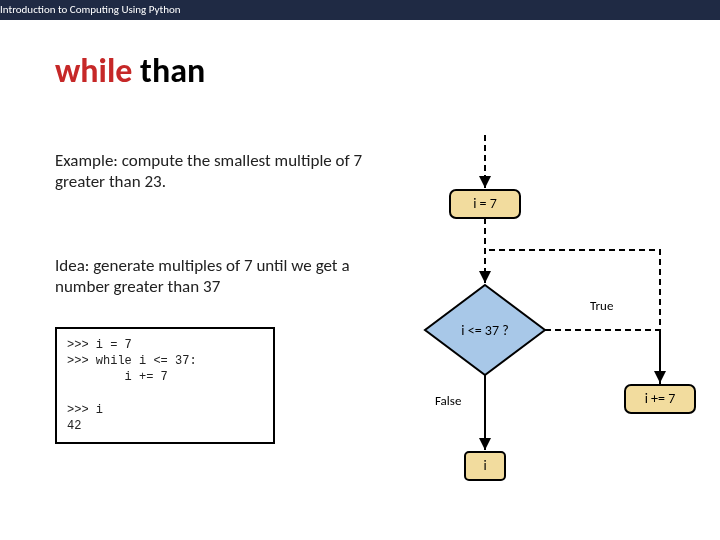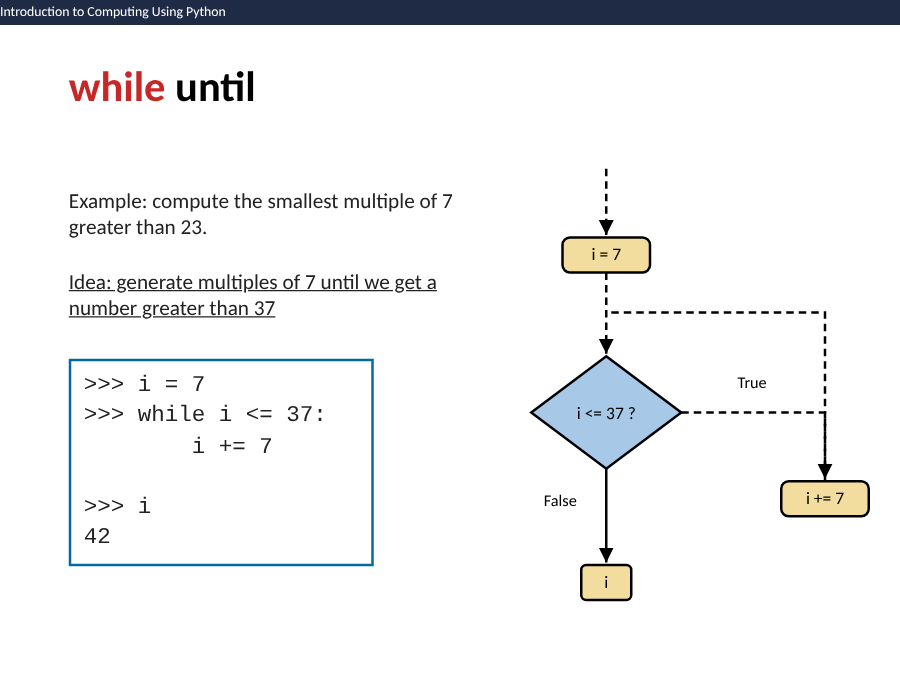--- a/index.html
+++ b/index.html
@@ -28,30 +28,30 @@
   .title .w2 { color: #000; }
   .left-col {
     position: absolute;
     left: 55px;
     top: 150px;
     width: 310px;
     font-size: 17px;
     color: #222;
     line-height: 1.25;
   }
-  .para2 { margin-top: 22px; text-decoration: underline; }
+  .para2 { margin-top: 62px; }
   .code-box {
     margin-top: 30px;
-    border: 2px solid #0369a1;
+    border: 2px solid #000000;
     padding: 8px 10px;
     font-family: "Courier New", monospace;
-    font-size: 18px;
+    font-size: 12px;
     line-height: 1.35;
     white-space: pre;
-    width: 244px;
+    width: 220px;
   }
   svg.flow {
     position: absolute;
     left: 380px;
     top: 130px;
     width: 330px;
     height: 400px;
   }
   .node-label {
     font-family: Calibri, Arial, sans-serif;
@@ -67,21 +67,21 @@
 </head>
 <body>
 
 <div class="header-bar">
   <span>Introduction to Computing Using Python</span>
 </div>
 
 <h1 class="title">
   <span class="w1">while</span>
   <span> </span>
-  <span class="w2">until</span>
+  <span class="w2">than</span>
 </h1>
 
 <div class="left-col">
   <p>Example: compute the smallest multiple of 7 greater than 23.</p>
   <p class="para2">Idea: generate multiples of 7 until we get a number greater than 37</p>
   <div class="code-box">&gt;&gt;&gt; i = 7
 &gt;&gt;&gt; while i &lt;= 37:
         i += 7
 
 &gt;&gt;&gt; i

